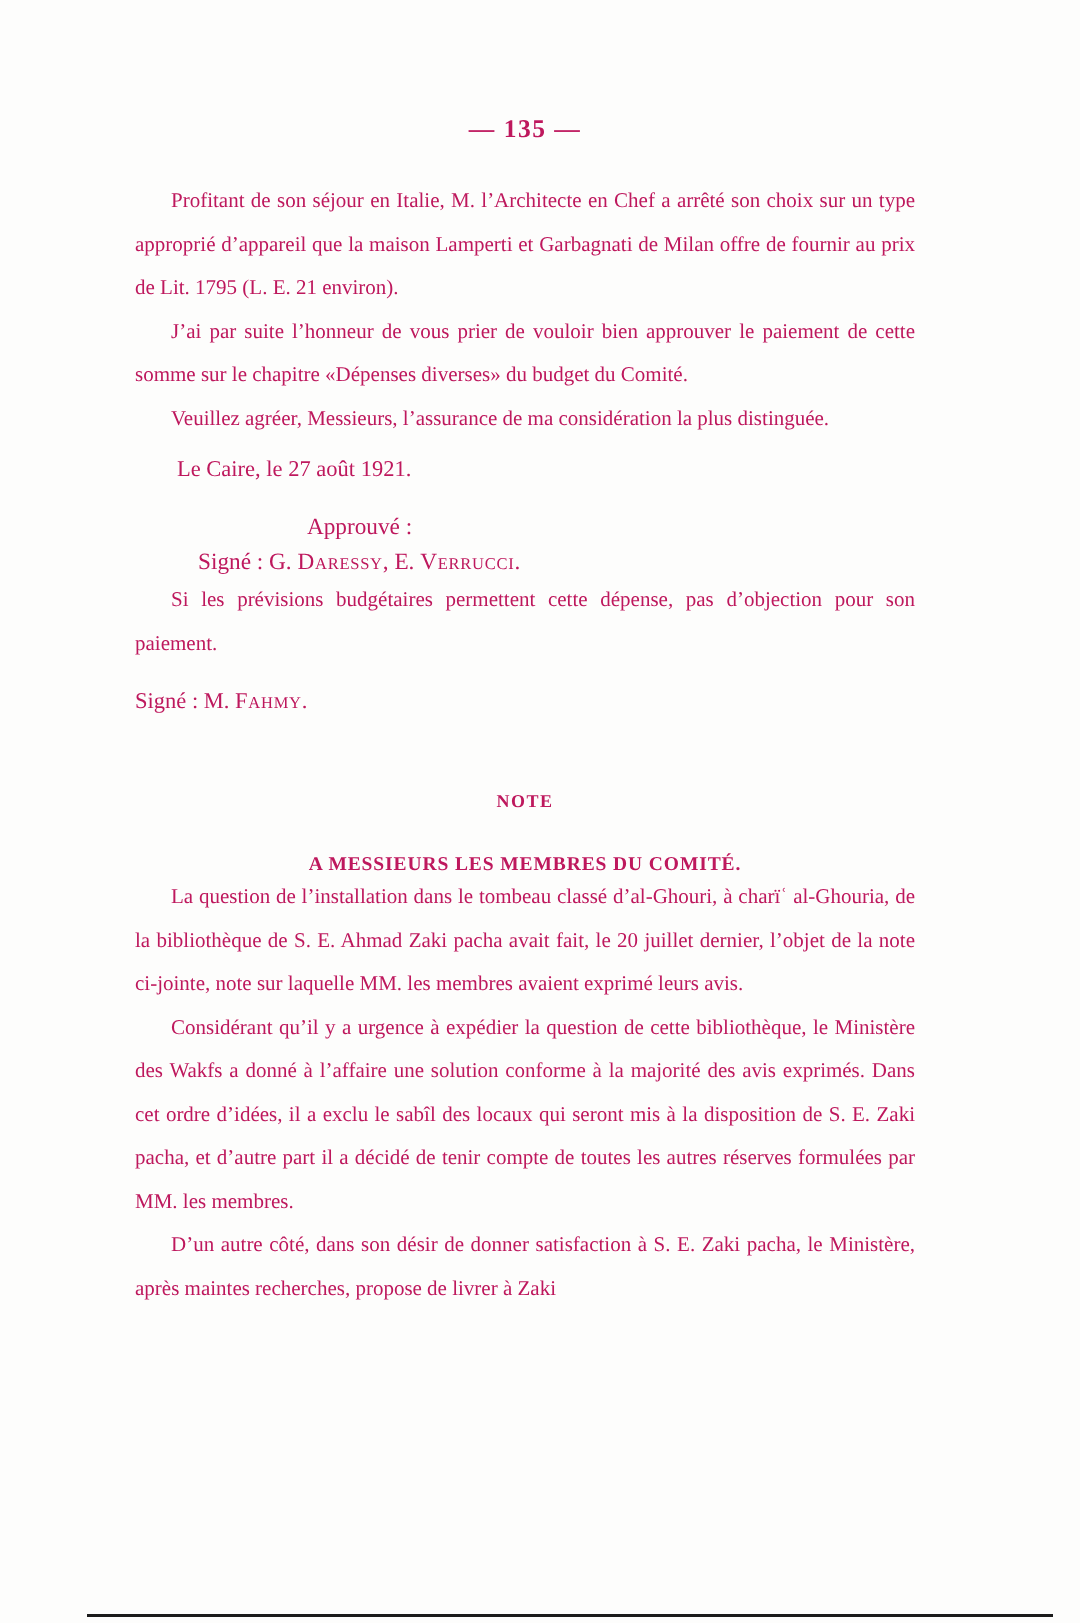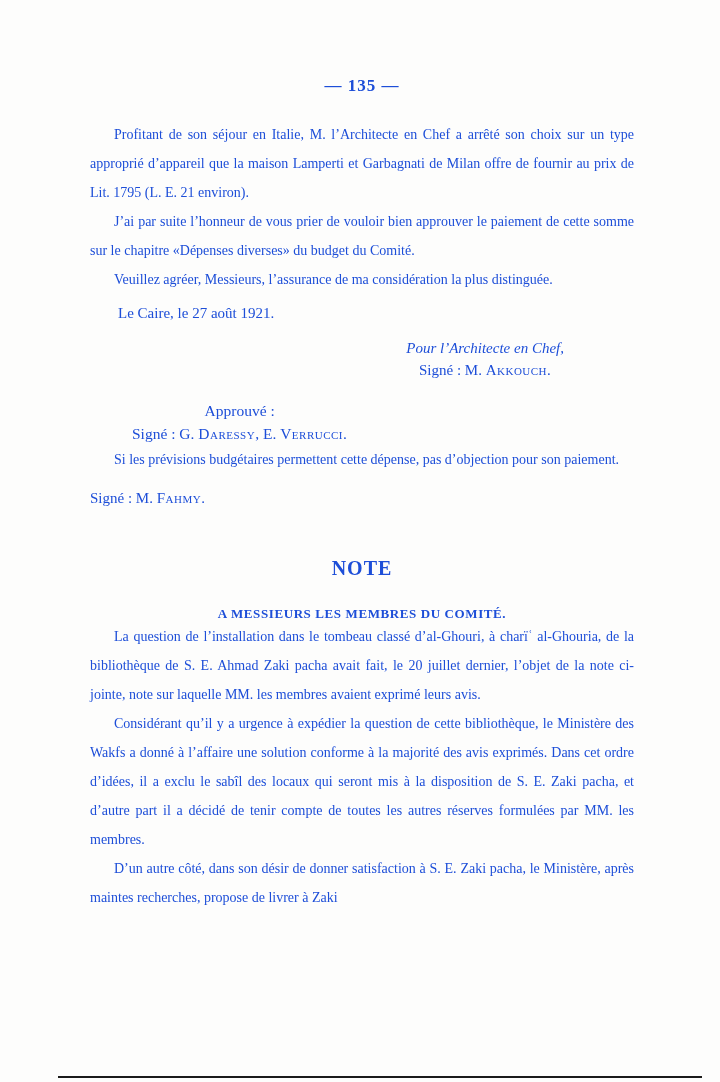--- a/index.html
+++ b/index.html
@@ -7,23 +7,23 @@
     padding: 0;
     background: #d9d9d9;
   }
   .page {
     position: relative;
     width: 720px;
     height: 1082px;
     margin: 0 auto;
     background: #fdfdfc;
     box-sizing: border-box;
-    padding: 76px 86px 0 90px;
+    padding: 76px 110px 0 90px;
     font-family: "Liberation Serif", "DejaVu Serif", serif;
-    color: #1d4ed8;
+    color: #be185d;
     overflow: hidden;
   }
   .pagenum {
     text-align: center;
     font-size: 17px;
     font-weight: bold;
     letter-spacing: 1px;
     margin: 0 0 24px 0;
   }
   p.body {
@@ -66,21 +66,21 @@
   }
   .sig-right {
     text-align: left;
     padding-right: 34px;
     font-size: 15px;
     margin-top: 16px;
   }
   .note-title {
     text-align: center;
     font-weight: bold;
-    font-size: 20px;
+    font-size: 12px;
     letter-spacing: 1px;
     margin-top: 50px;
   }
   .note-subtitle {
     text-align: center;
     font-weight: bold;
     font-size: 13px;
     letter-spacing: 0.6px;
     margin-top: 26px;
   }
@@ -102,26 +102,20 @@
 <div class="page">
 
   <div class="pagenum">— 135 —</div>
 
   <p class="body">Profitant de son séjour en Italie, M. l’Architecte en Chef a arrêté son choix sur un type approprié d’appareil que la maison Lamperti et Garbagnati de Milan offre de fournir au prix de Lit. 1795 (L. E. 21 environ).</p>
   <p class="body">J’ai par suite l’honneur de vous prier de vouloir bien approuver le paiement de cette somme sur le chapitre «Dépenses diverses» du budget du Comité.</p>
   <p class="body">Veuillez agréer, Messieurs, l’assurance de ma considération la plus distinguée.</p>
 
   <div class="dateline">Le Caire, le 27 août 1921.</div>
 
-  <div class="sig-block">
-    <div class="sig-inner">
-      <div class="sig-role">Pour l’Architecte en Chef,</div>
-      <div><span>Signé : M. </span><span class="sc">Akkouch.</span></div>
-    </div>
-  </div>
 
   <div class="approval">
     <div>Approuvé :</div>
     <div><span>Signé : G. </span><span class="sc">Daressy</span><span>, E. </span><span class="sc">Verrucci.</span></div>
   </div>
 
   <p class="body remark">Si les prévisions budgétaires permettent cette dépense, pas d’objection pour son paiement.</p>
 
   <div class="sig-right"><span>Signé : M. </span><span class="sc">Fahmy.</span></div>
 

